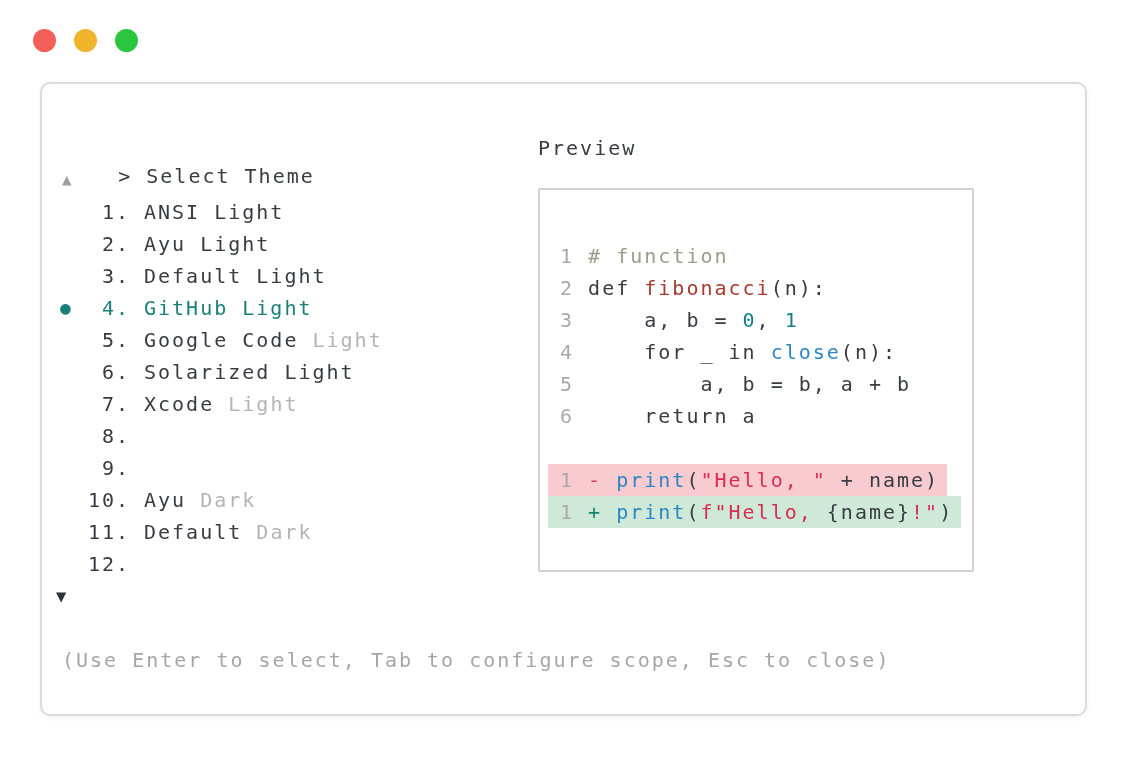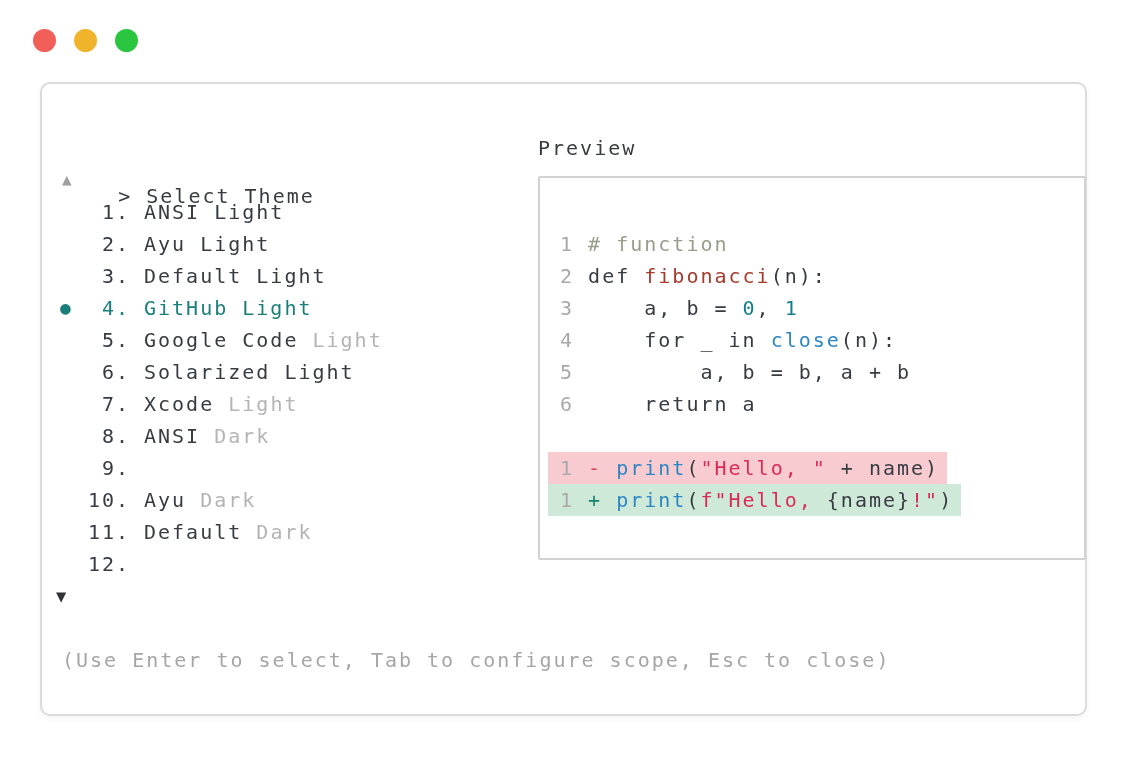--- a/index.html
+++ b/index.html
@@ -17,21 +17,21 @@
   .tl-yellow { background:var(--light_yellow); }
   .tl-green  { background:var(--light_green); }
 
   
   .window {
     position:absolute; left:40px; top:82px; width:1047px; height:634px;
     background:#ffffff; border:2px solid var(--window_border);
     border-radius:10px; box-shadow:0 2px 6px rgba(0,0,0,.05);
   }
 
-  .prompt-line { position:absolute; left:20px; top:64px; }
+  .prompt-line { position:absolute; left:20px; top:44px; }
   .prompt-caret { margin-right:0; }
 
   .scroll-up   { position:absolute; left:20px; top:80px;  font-size:16px; line-height:32px; letter-spacing:0; color:var(--scroll_up_fg); }
   .scroll-down { position:absolute; left:14px; top:496px; font-size:17px; line-height:32px; letter-spacing:0; color:var(--scroll_down_fg); }
 
   
   .theme-list { position:absolute; left:18px; top:112px; }
   .theme-row { display:flex; height:32px; line-height:32px; font-size:20px; letter-spacing:2px; cursor:default; }
   .theme-row .marker { width:28px; color:var(--teal); font-size:18px; }
   .theme-row .num    { width:42px; text-align:right; color:var(--fg); }
@@ -39,21 +39,21 @@
   .theme-row.selected .num,
   .theme-row.selected .label { color:var(--teal); }
   .theme-row .muted { color:var(--muted); }
 
   
   .footer { position:absolute; left:20px; top:560px; color:var(--footer_fg); }
 
   
   .preview-label { position:absolute; left:496px; top:48px; }
   .preview-box {
-    position:absolute; left:496px; top:92px; width:548px; height:384px;
+    position:absolute; left:496px; top:104px; width:436px; height:384px;
     border:2px solid var(--preview_border); border-radius:2px; background:#ffffff; overflow:hidden;
   }
   .code-lines { position:absolute; left:20px; top:50px; right:0; }
   .code-line { height:32px; line-height:32px; font-size:20px; letter-spacing:2px; white-space:pre; }
   .line-inner { display:inline-block; height:32px; }
   .bg-removed { background:var(--removed_bg); padding:0 8px 0 12px; margin-left:-12px; }
   .bg-added   { background:var(--added_bg);   padding:0 8px 0 12px; margin-left:-12px; }
   .lnum { color:var(--line_num); }
   .tok-fg      { color:var(--fg); }
   .tok-comment { color:var(--comment); }
@@ -113,21 +113,20 @@
         <span class="label">Solarized Light</span>
       </div>
       <div class="theme-row">
         <span class="marker"></span>
         <span class="num">7.</span>
         <span class="label">Xcode<span class="muted"> Light</span></span>
       </div>
       <div class="theme-row">
         <span class="marker"></span>
         <span class="num">8.</span>
-        <span class="label">ANSI<span class="muted"> Dark</span></span>
       </div>
       <div class="theme-row">
         <span class="marker"></span>
         <span class="num">9.</span>
       </div>
       <div class="theme-row">
         <span class="marker"></span>
         <span class="num">10.</span>
         <span class="label">Ayu<span class="muted"> Dark</span></span>
       </div>

